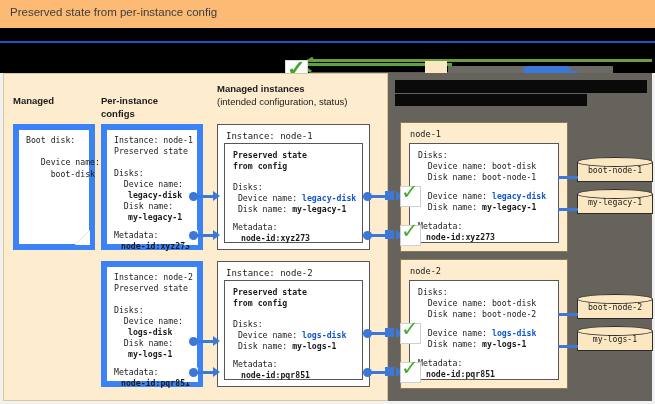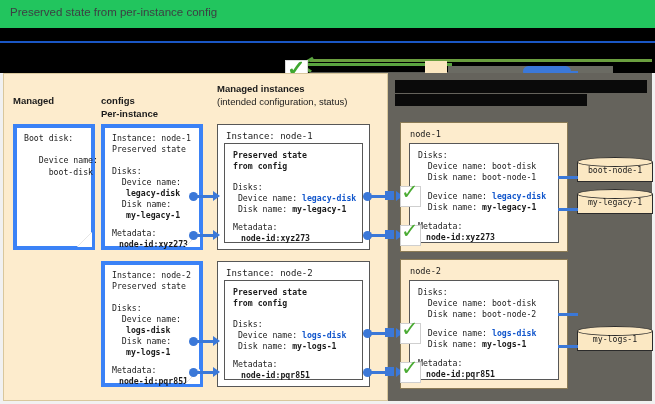--- a/index.html
+++ b/index.html
@@ -1,20 +1,20 @@
 <!DOCTYPE html>
 <html><head>
 <meta charset="utf-8">
 <style>
   html,body{margin:0;padding:0;background:#fff;}
   body{width:655px;height:404px;overflow:hidden;font-family:"Liberation Sans",sans-serif;}
   #root{position:relative;width:655px;height:404px;background:#f1f1f1;}
 
   
-  .caption{position:absolute;left:0;top:0;width:655px;height:28px;background:#22c55e;}
+  .caption{position:absolute;left:0;top:0;width:655px;height:28px;background:#fdba74;}
   .caption span{position:absolute;left:10px;top:6px;font-size:11.5px;color:#3c4043;
     font-family:"Liberation Sans",sans-serif;}
 
   
   .legend-band{position:absolute;left:0;top:28px;width:655px;height:45px;background:#000;}
   .legend-rule{position:absolute;left:0;top:13px;width:655px;height:2px;background:#1a56c4;}
   .legend-chk{position:absolute;left:285px;top:32px;width:21px;height:20px;background:#fff;
     border:1px solid #d8d8d8;}
   .legend-chk .tick{position:absolute;left:1px;top:-3px;font-size:22px;line-height:22px;
     color:#3fa72f;font-weight:bold;}
@@ -39,21 +39,21 @@
 
   
   .col-head{position:absolute;font-size:9.5px;font-weight:bold;color:#1b1b1b;line-height:12.5px;
     font-family:"Liberation Sans",sans-serif;}
   .col-head .sub{font-weight:normal;}
 
   
   .redact{position:absolute;background:#0a0a0a;}
 
   
-  .card{position:absolute;background:#fff;border:4px solid #3b82f6;box-sizing:border-box;}
+  .card{position:absolute;background:#fff;border:6px solid #3b82f6;box-sizing:border-box;}
   .card .txt{position:absolute;left:7px;top:5px;font-family:"DejaVu Sans Mono",monospace;
     font-size:8.2px;line-height:11.2px;color:#1b1b1b;white-space:pre;}
   .dogear{position:absolute;right:-1px;bottom:-1px;width:0;height:0;
     border-left:15px solid transparent;border-bottom:15px solid #9a9a9a;}
   .dogear-fold{position:absolute;right:-1px;bottom:-1px;width:0;height:0;
     border-right:15px solid #fff;border-top:15px solid transparent;}
 
   
   .plain{position:absolute;background:#fff;border:1px solid #575757;box-sizing:border-box;}
   .plain .txt{position:absolute;left:7px;top:5px;font-family:"DejaVu Sans Mono",monospace;
@@ -116,22 +116,22 @@
 
   <div class="panel-left"></div>
 
   <div class="panel-right"></div>
 
   <div class="col-head" style="left:13px;top:95px;width:90px;">
     <div>Managed</div>
   </div>
 
   <div class="col-head" style="left:101px;top:95px;width:110px;">
+    <div>Per-instance</div>
     <div>configs</div>
-    <div>Per-instance</div>
   </div>
 
   <div class="col-head" style="left:217px;top:83px;width:170px;">
     <div>Managed instances</div>
     <div class="sub">(intended configuration, status)</div>
   </div>
 
   <div class="redact" style="left:395px;top:80px;width:252px;height:13px;"></div>
   <div class="redact" style="left:395px;top:94px;width:192px;height:12px;"></div>
 
@@ -227,20 +227,25 @@
   <div class="cyl" style="left:577px;top:157px;">
     <div class="body"></div>
     <div class="top"></div>
     <div class="cname">boot-node-1</div>
   </div>
   <div class="cyl" style="left:577px;top:189px;">
     <div class="body"></div>
     <div class="top"></div>
     <div class="cname">my-legacy-1</div>
   </div>
+  <div class="cyl" style="left:577px;top:294px;">
+    <div class="body"></div>
+    <div class="top"></div>
+    <div class="cname">boot-node-2</div>
+  </div>
   <div class="cyl" style="left:577px;top:326px;">
     <div class="body"></div>
     <div class="top"></div>
     <div class="cname">my-logs-1</div>
   </div>
 
   <div class="aline" style="left:558px;top:176px;width:20px;"></div>
   <div class="aline" style="left:558px;top:208px;width:20px;"></div>
   <div class="aline" style="left:558px;top:313px;width:20px;"></div>
   <div class="aline" style="left:558px;top:345px;width:20px;"></div>

